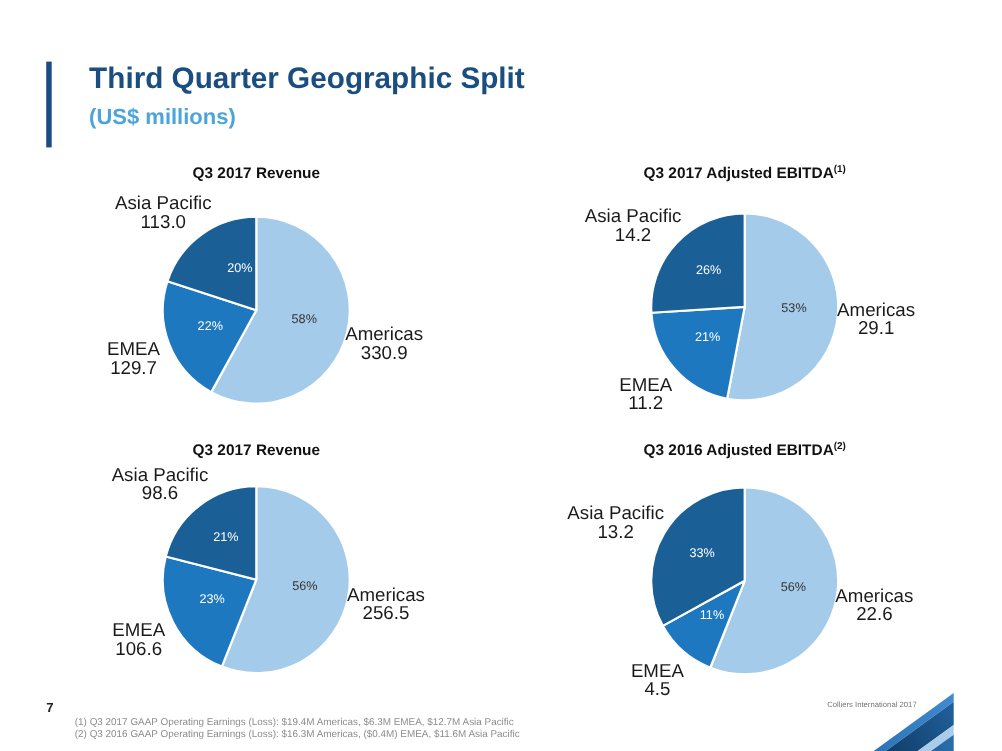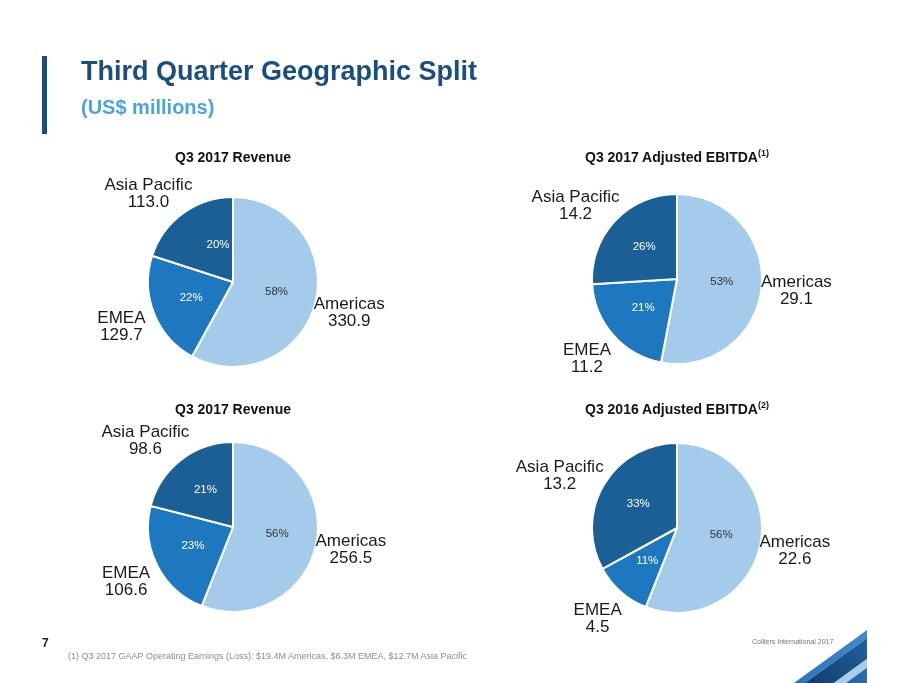--- a/index.html
+++ b/index.html
@@ -191,20 +191,21 @@
           <div>Asia Pacific</div>
           <div>13.2</div>
         </div>
       </div>
     </div>
 
   <div class="page-number">7</div>
 
   <div class="footnotes">
     <div>(1) Q3 2017 GAAP Operating Earnings (Loss): $19.4M Americas, $6.3M EMEA, $12.7M Asia Pacific</div>
+    <div>(2) Q3 2016 GAAP Operating Earnings (Loss): $16.3M Americas, ($0.4M) EMEA, $11.6M Asia Pacific</div>
   </div>
 
   <div class="credit">Colliers International 2017</div>
 
   <svg class="corner-svg" viewBox="0 0 911 683" xmlns="http://www.w3.org/2000/svg">
     <defs>
       <linearGradient id="gTop" gradientUnits="userSpaceOnUse" x1="794" y1="683" x2="911" y2="598">
         <stop offset="0" stop-color="#2B73B8"></stop>
           <stop offset="1" stop-color="#5199DE"></stop>
       </linearGradient>

